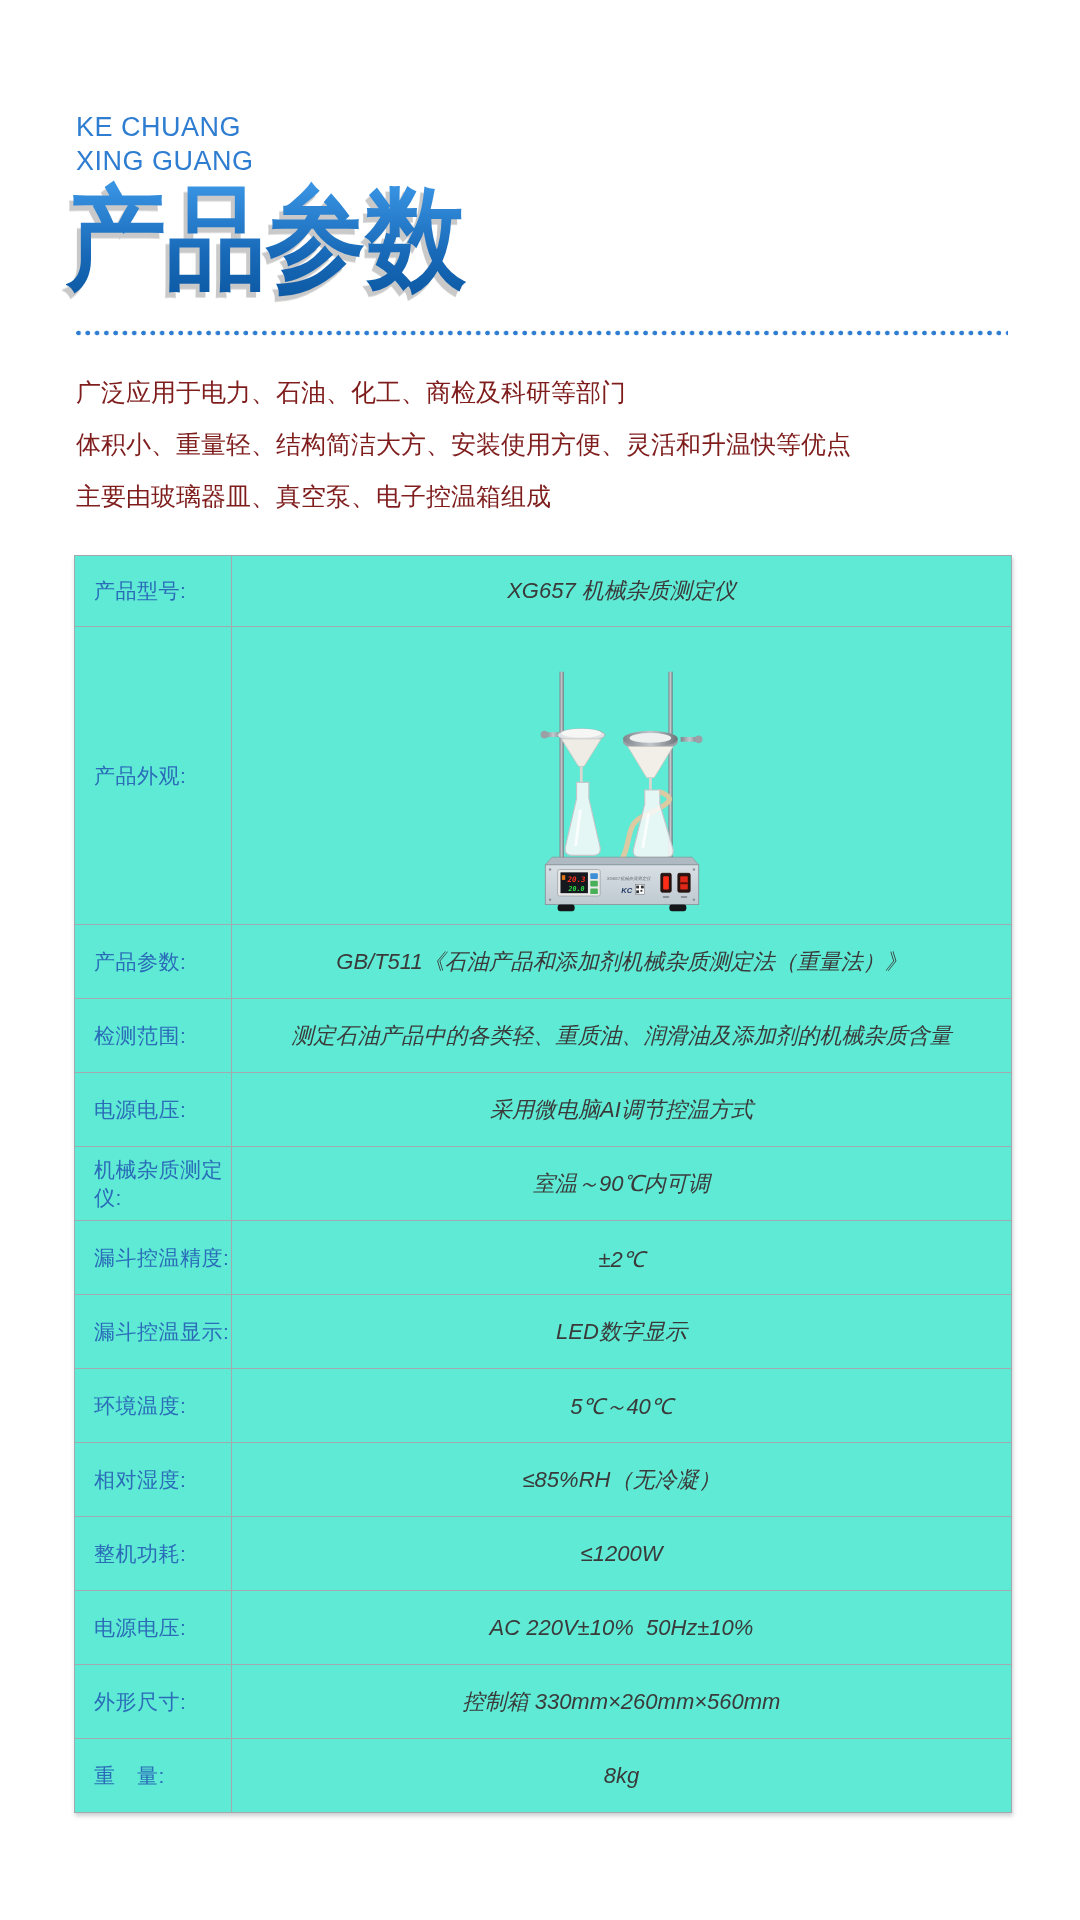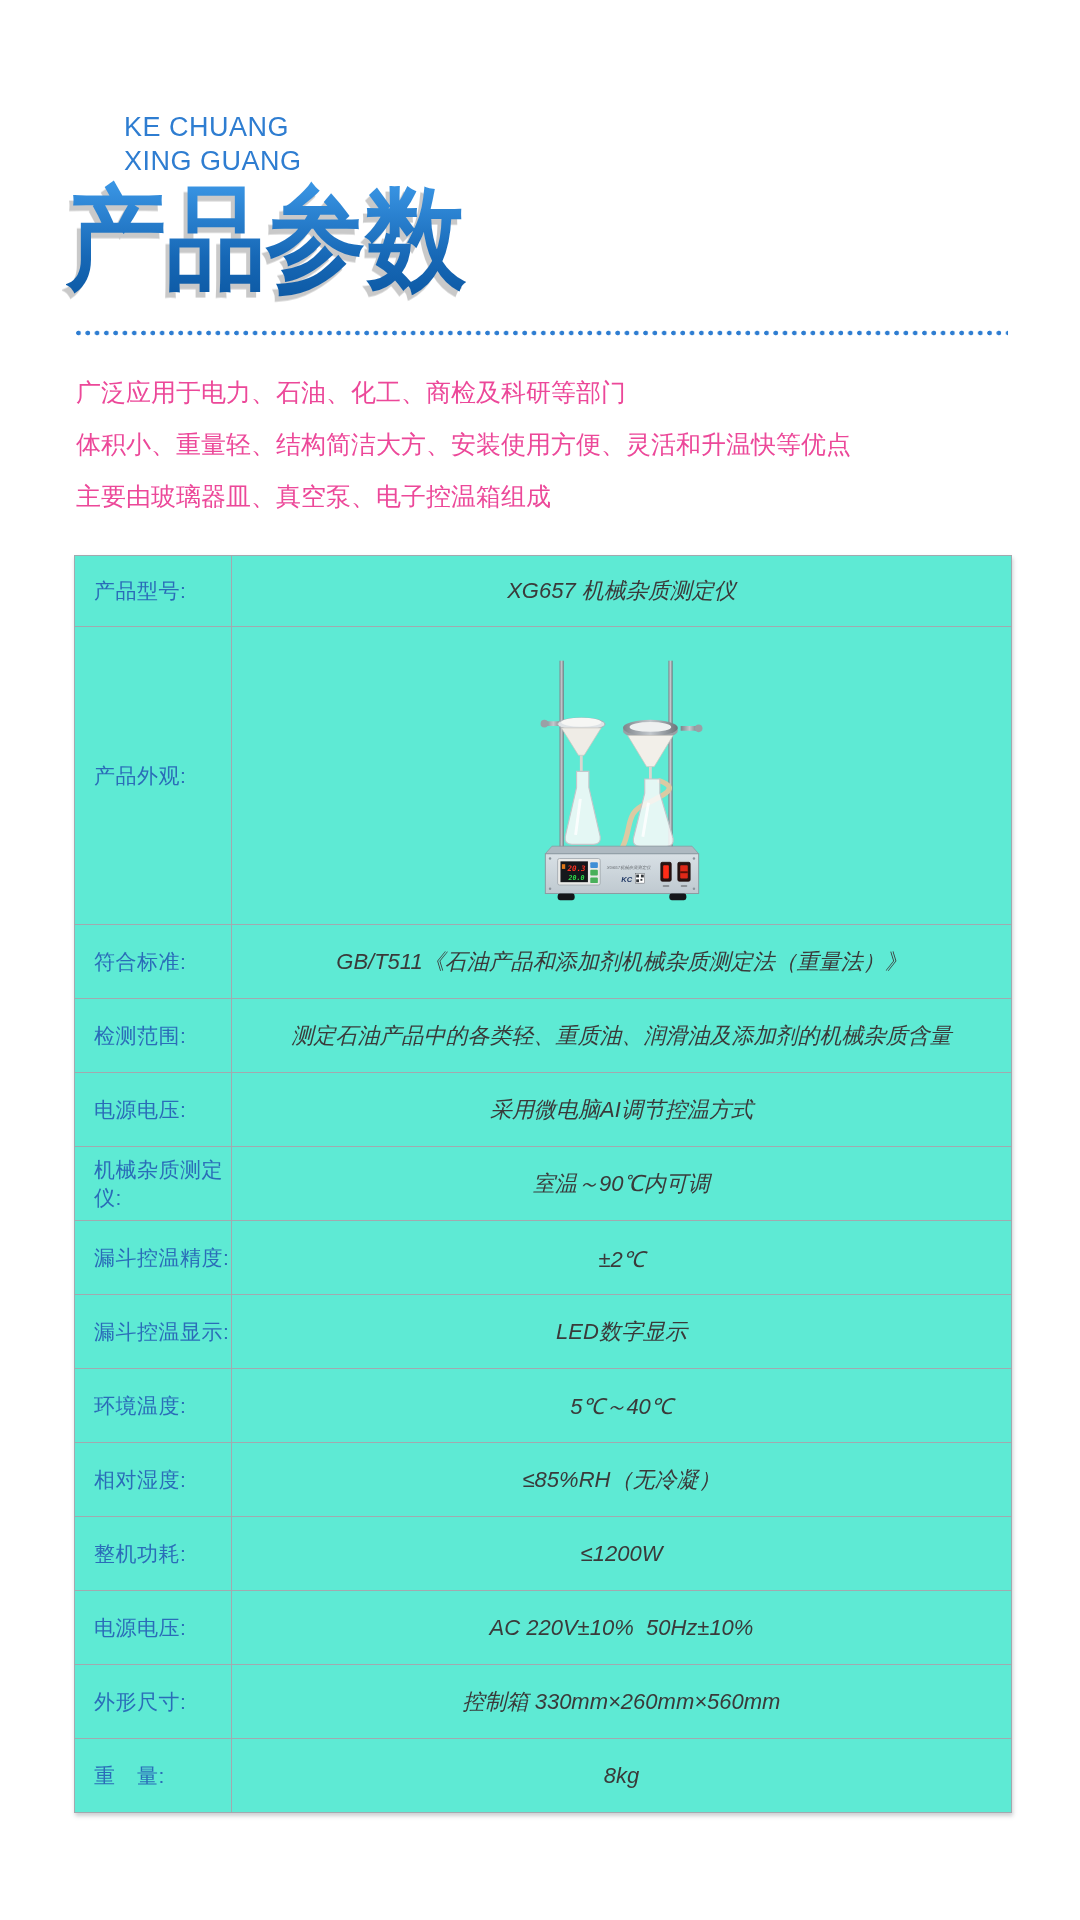--- a/index.html
+++ b/index.html
@@ -15,21 +15,20 @@
   }
   
   .brand {
     position: absolute;
     left: 76px;
     top: 110px;
     font-size: 27px;
     line-height: 34px;
     letter-spacing: 0.5px;
     color: #2e7dd1;
-    margin-left: 48px;
   }
   
   .page-title {
     position: absolute;
     left: 66px;
     top: 180px;
     font-size: 100px;
     font-weight: bold;
     letter-spacing: 0px;
     line-height: 1.05;
@@ -52,21 +51,21 @@
     background-size: 9.3px 6px;
     background-repeat: repeat-x;
   }
   
   .intro {
     position: absolute;
     left: 76px;
     top: 366px;
     font-size: 25px;
     line-height: 52px;
-    color: #ec4899;
+    color: #7f1d1d;
   }
   
   .spec-table {
     position: absolute;
     left: 74px;
     top: 555px;
     width: 938px;
     border: 1px solid #a2a9af;
     background: #5eead4;
     box-shadow: 1px 3px 4px rgba(110, 120, 130, 0.35);
@@ -90,21 +89,21 @@
     display: flex;
     align-items: center;
     justify-content: center;
     text-align: center;
     color: #3a3a3a;
     font-size: 22px;
     white-space: pre-wrap;
     padding: 0 20px;
     font-style: italic;
   }
-  .photo-cell { align-items: flex-start; padding-top: 28px; }
+  .photo-cell { align-items: center; padding-top: 28px; }
   .apparatus-svg { display: block; }
 </style>
 </head>
 <body>
 
 <div class="page">
 
   <div class="brand">
     <div>KE CHUANG</div>
     <div>XING GUANG</div>
@@ -221,21 +220,21 @@
 
           <g>
             <rect x="22" y="252" width="18" height="7" rx="2.5" fill="#15161a"></rect>
             <rect x="140" y="252" width="18" height="7" rx="2.5" fill="#15161a"></rect>
           </g>
         </svg>
       </div>
     </div>
 
     <div class="spec-row">
-      <div class="label-cell">符合标准:</div>
+      <div class="label-cell">产品参数:</div>
       <div class="value-cell">GB/T511《石油产品和添加剂机械杂质测定法（重量法）》</div>
     </div>
 
     <div class="spec-row">
       <div class="label-cell">检测范围:</div>
       <div class="value-cell">测定石油产品中的各类轻、重质油、润滑油及添加剂的机械杂质含量</div>
     </div>
 
     <div class="spec-row">
       <div class="label-cell">电源电压:</div>

